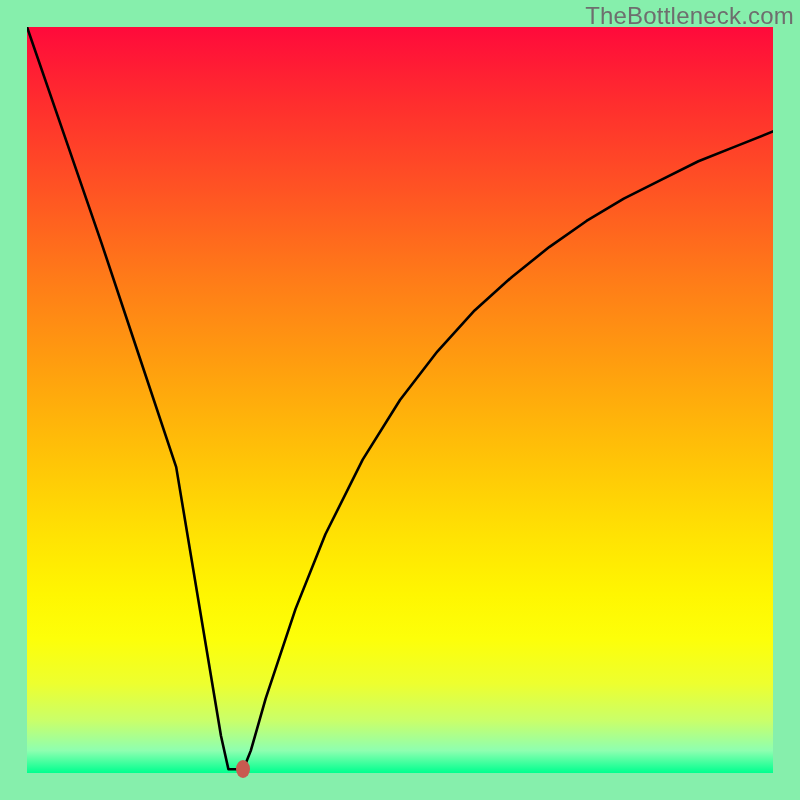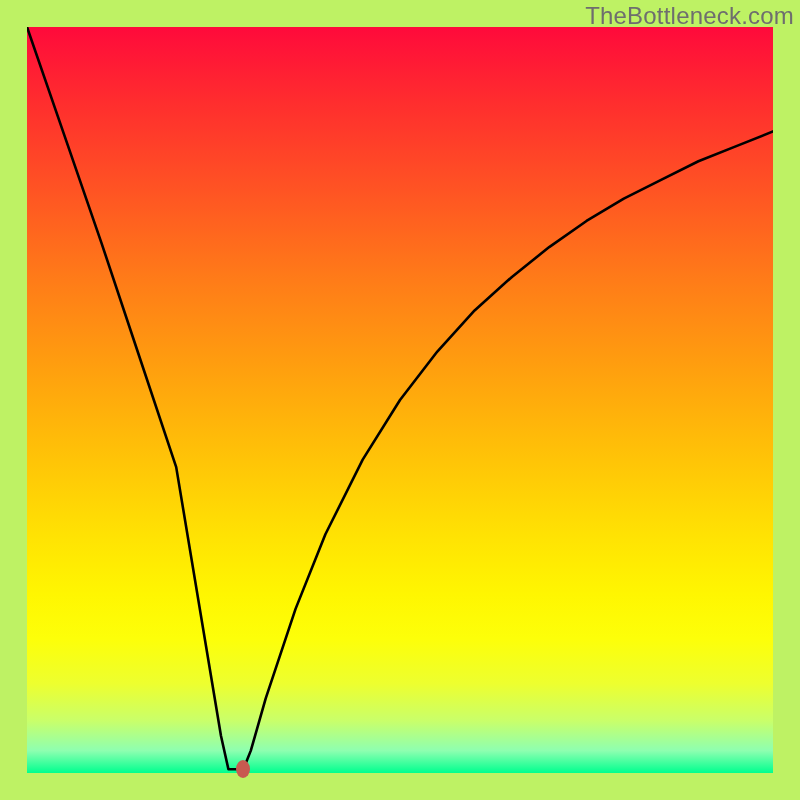--- a/index.html
+++ b/index.html
@@ -10,21 +10,21 @@
     background: #000;
     font-family: Arial, Helvetica, sans-serif;
     overflow: hidden;
   }
   .frame {
     position: absolute;
     top: 0;
     left: 0;
     width: 800px;
     height: 800px;
-    background: #bef264;
+    background: #86efac;
   }
   .plot-area {
     position: absolute;
     top: 27px;
     left: 27px;
     width: 746px;
     height: 746px;
     background: linear-gradient(
       to bottom,
       #ff0a3b 0%,

